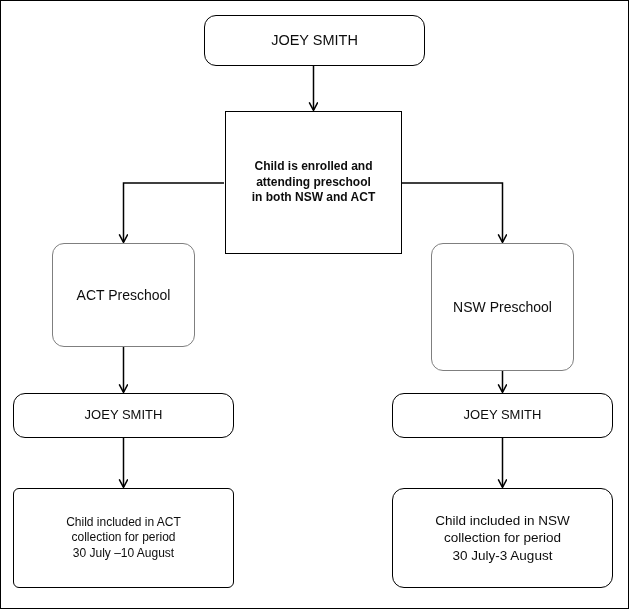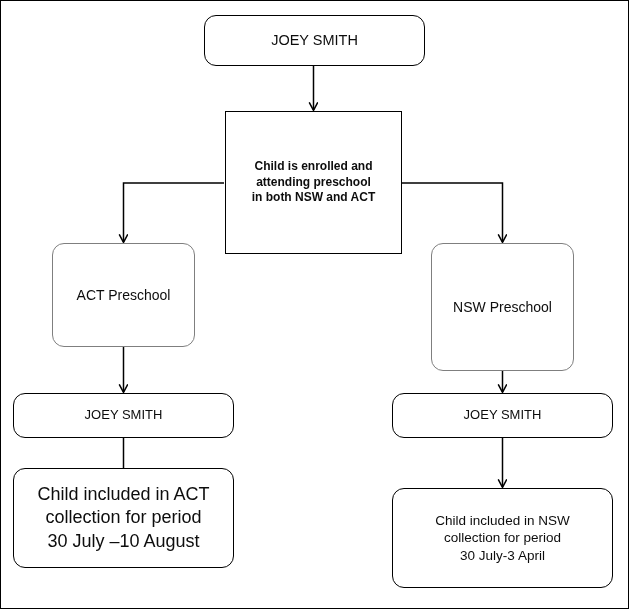--- a/index.html
+++ b/index.html
@@ -81,22 +81,23 @@
   }
   #node-act-person {
     left: 12px;  top: 392px; width: 221px; height: 45px;
     font-size: 13px;
   }
   #node-nsw-person {
     left: 391px; top: 392px; width: 221px; height: 45px;
     font-size: 13px;
   }
   #node-act-outcome {
-    left: 12px;  top: 467px; width: 221px; height: 100px;
-    font-size: 18px;
+    left: 12px;  top: 487px; width: 221px; height: 100px;
+    font-size: 12px;
+    border-radius: 6px;
   }
   #node-nsw-outcome {
     left: 391px; top: 487px; width: 221px; height: 100px;
     font-size: 13.5px;
   }
 </style>
 </head>
 <body>
 
 <div id="page">
@@ -154,16 +155,16 @@
 
   <div class="node shape-rounded" id="node-act-outcome">
     <span class="node-text">Child included in ACT
 collection for period
 30 July –10 August</span>
   </div>
 
   <div class="node shape-rounded" id="node-nsw-outcome">
     <span class="node-text">Child included in NSW
 collection for period
-30 July-3 April</span>
+30 July-3 August</span>
   </div>
 
 </div>
 
 </body></html>

